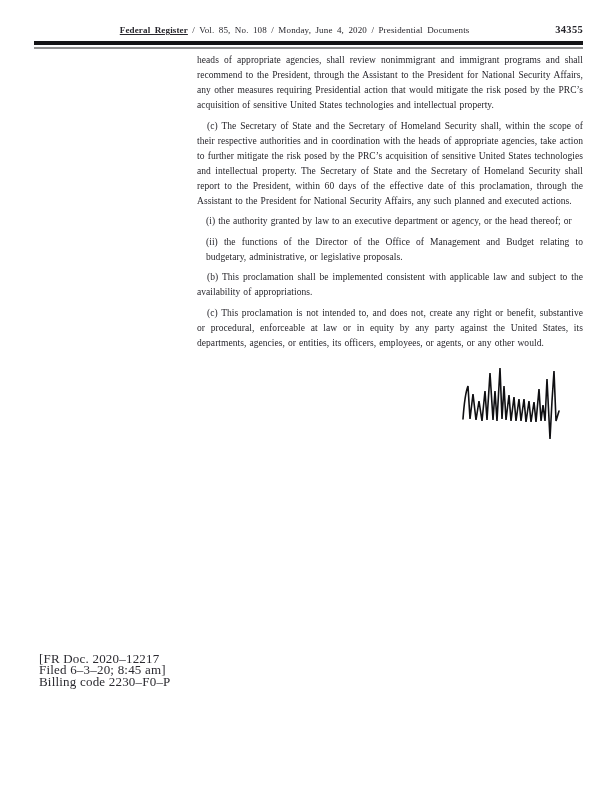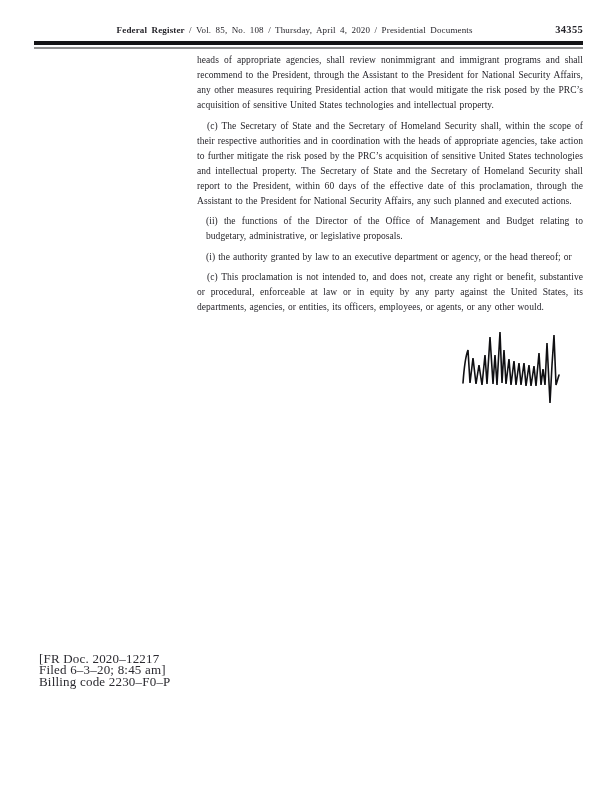--- a/index.html
+++ b/index.html
@@ -20,21 +20,21 @@
   
   .header{
     position:absolute;left:34px;right:25px;top:24px;
     display:flex;align-items:baseline;
     font-size:9px;letter-spacing:0.15px;word-spacing:2px;
   }
   .header-title{flex:1;text-align:center;white-space:nowrap;}
   .page-number{font-weight:bold;font-size:10.5px;letter-spacing:0.3px;}
   .rule-thick{position:absolute;left:34px;right:25px;top:41px;height:3.5px;background:#141416;}
   .rule-thin{position:absolute;left:34px;right:25px;top:47px;height:2px;background:var(--rule-gray);}
-  .b{font-weight:bold;}
+  .b{font-weight:bold;text-decoration:underline;}
   .i{font-style:italic;}
   
   .body-col{
     position:absolute;left:197px;top:53px;width:386px;
     font-size:9.5px;line-height:15px;
     text-align:justify;
     word-spacing:0.6px;letter-spacing:0.05px;
   }
   .para{margin:0 0 5.5px 0;}
   .para.indent{text-indent:10px;}
@@ -51,32 +51,33 @@
     font-size:13px;line-height:11.4px;
     letter-spacing:0.2px;color:#2b2a30;
   }
 </style>
 </head>
 <body>
 
 <div class="page">
 
   <div class="header">
-    <div class="header-title"><span class="b">Federal Register</span><span> / Vol. 85, No. 108 / Thursday, April 4, 2020 / Presidential Documents</span></div>
+    <div class="header-title"><span class="b">Federal Register</span><span> / Vol. 85, No. 108 / Monday, June 4, 2020 / Presidential Documents</span></div>
     <div class="page-number">34355</div>
   </div>
   <div class="rule-thick"></div>
   <div class="rule-thin"></div>
 
   <div class="body-col">
 
     <p class="para flush">heads of appropriate agencies, shall review nonimmigrant and immigrant programs and shall recommend to the President, through the Assistant to the President for National Security Affairs, any other measures requiring Presidential action that would mitigate the risk posed by the PRC’s acquisition of sensitive United States technologies and intellectual property.</p>
       <p class="para indent">(c) The Secretary of State and the Secretary of Homeland Security shall, within the scope of their respective authorities and in coordination with the heads of appropriate agencies, take action to further mitigate the risk posed by the PRC’s acquisition of sensitive United States technologies and intellectual property. The Secretary of State and the Secretary of Homeland Security shall report to the President, within 60 days of the effective date of this proclamation, through the Assistant to the President for National Security Affairs, any such planned and executed actions.</p>
+      <p class="para subitem">(i) the authority granted by law to an executive department or agency, or the head thereof; or</p>
       <p class="para subitem">(ii) the functions of the Director of the Office of Management and Budget relating to budgetary, administrative, or legislative proposals.</p>
-      <p class="para subitem">(i) the authority granted by law to an executive department or agency, or the head thereof; or</p>
+      <p class="para indent">(b) This proclamation shall be implemented consistent with applicable law and subject to the availability of appropriations.</p>
       <p class="para indent">(c) This proclamation is not intended to, and does not, create any right or benefit, substantive or procedural, enforceable at law or in equity by any party against the United States, its departments, agencies, or entities, its officers, employees, or agents, or any other would.</p>
       <div class="sig-row">
       <svg width="108" height="86" viewBox="0 0 104 86" fill="none" stroke="#101013" stroke-width="1.6" stroke-linecap="round" stroke-linejoin="miter">
         <path d="M4,58 C5,44 7,30 9,25 L11,58 L14,33 L17,59 L20,40 L23,60
                  L26,30 L28,59 L31,12 L34,59 L36,30 L38,60 L41,7 L43,58
                  L45,25 L47,59 L50,34 L52,60 L55,36 L57,60 L60,38 L62,60
                  L65,38 L67,61 L70,40 L72,61 L75,41 L77,61 L80,28 L82,60
                  L84,44 L86,60 L88,18 L90,58 L91,78 L93,40 L95,10 L97,60 L100,50"></path>
       </svg>
     </div>

